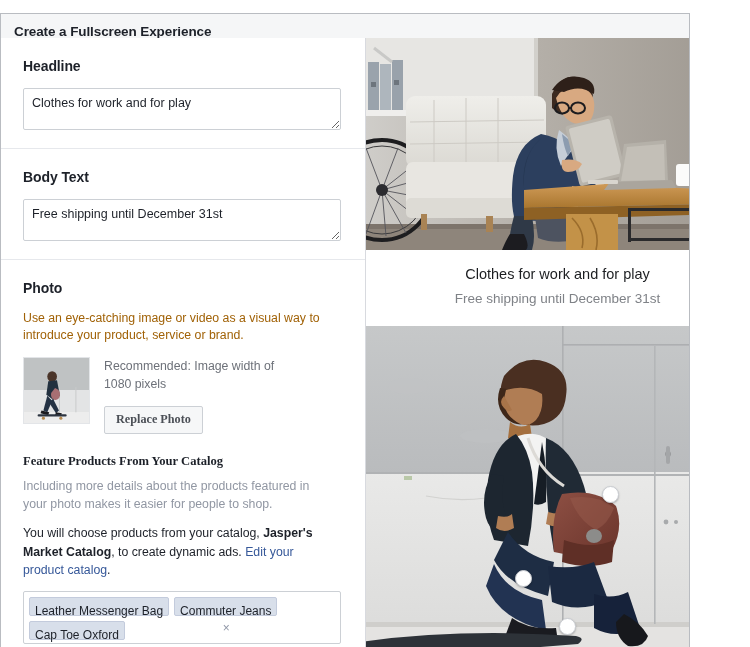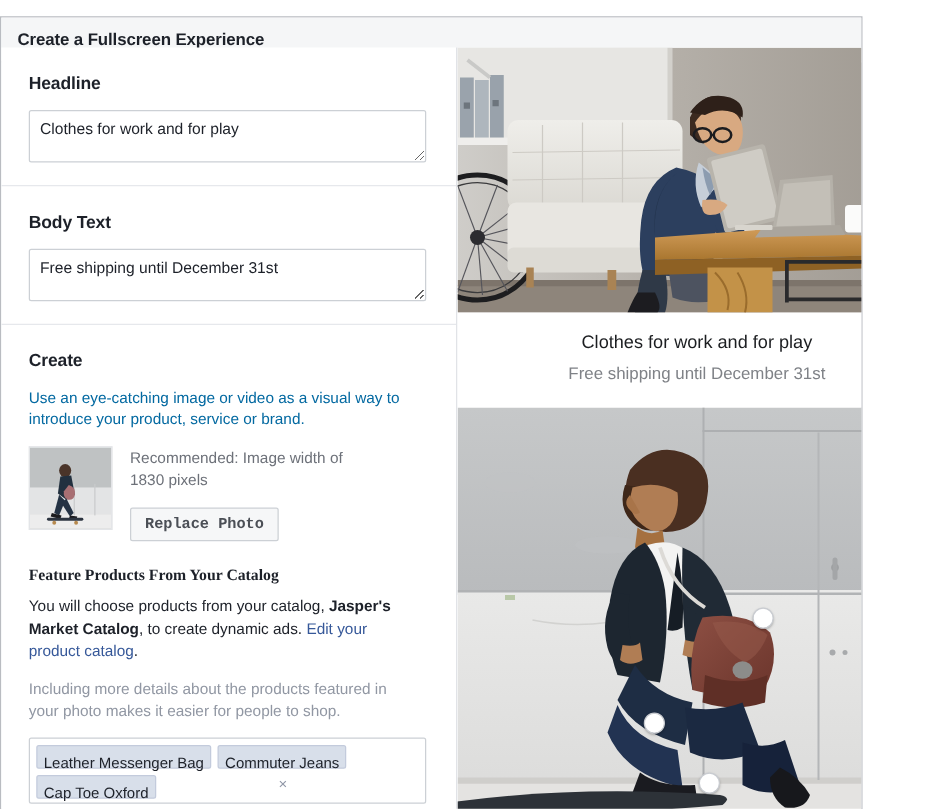--- a/index.html
+++ b/index.html
@@ -66,21 +66,21 @@
     display: block;
     width: 318px; height: 42px;
     padding: 7px 8px;
     font-family: "Liberation Sans", sans-serif;
     font-size: 12.5px; color: #1d2129;
     border: 1px solid #ccd0d5; border-radius: 2px;
     resize: vertical; outline: none; background: #fff;
     line-height: 1.25;
   }
   .helper {
-    font-size: 12.3px; color: #0369a1; line-height: 1.42;
+    font-size: 12.3px; color: #a16207; line-height: 1.42;
     margin: 0 0 12px 0; max-width: 300px;
   }
 
   
   .photo-row { display: flex; align-items: flex-start; gap: 14px; }
   .thumb {
     width: 67px; height: 67px; flex: none;
     border: 1px solid #e3e5e8;
     overflow: hidden; position: relative; background: #e9eaec;
   }
@@ -89,21 +89,21 @@
   .rec-text {
     font-size: 12.3px; color: #6d7179; line-height: 1.45;
     margin: 0 0 12px 0; max-width: 175px;
   }
   .btn {
     display: inline-block;
     padding: 5px 11px 6px 11px;
     background: #f6f7f8;
     border: 1px solid #ccd0d5; border-radius: 2px;
     font-size: 12.2px; font-weight: bold; color: #4b4f56;
-    font-family: Liberation Mono, monospace;
+    font-family: Liberation Serif, serif;
     cursor: pointer;
   }
 
   .sub-title {
     font-size: 12.6px; font-weight: bold; color: #1d2129;
     margin: 20px 0 8px 0;
     font-family: Liberation Serif, serif;
   }
   .para {
     font-size: 12.3px; color: #1d2129; line-height: 1.5;
@@ -176,21 +176,21 @@
         <div class="sec-title">Headline</div>
         <textarea class="field" placeholder="Headline" style="">Clothes for work and for play</textarea>
       </div>
 
       <div class="section">
         <div class="sec-title">Body Text</div>
         <textarea class="field" placeholder="Body Text" style="">Free shipping until December 31st</textarea>
       </div>
 
       <div class="section last">
-        <div class="sec-title">Create</div>
+        <div class="sec-title">Photo</div>
         <p class="helper">Use an eye-catching image or video as a visual way to introduce your product, service or brand.</p>
 
         <div class="photo-row">
           <div class="thumb">
             <svg viewBox="0 0 67 67" preserveAspectRatio="xMidYMid slice">
               <rect x="0" y="0" width="67" height="67" fill="#c9cbcc"></rect>
               <rect x="0" y="0" width="67" height="33" fill="#bfc2c3"></rect>
               <rect x="0" y="33" width="67" height="22" fill="#e3e4e5"></rect>
               <rect x="0" y="55" width="67" height="12" fill="#ededed"></rect>
               <rect x="36" y="30" width="1" height="26" fill="#c8cacb"></rect>
@@ -202,29 +202,29 @@
               <path d="M24 39 L20 54 L24 56 L29 44 Z" fill="#243244"></path>
               <path d="M30 42 L36 54 L33 57 L26 46 Z" fill="#243244"></path>
               <path d="M18 54 L26 56 L25 59 L17 57 Z" fill="#1b1b1f"></path>
               <path d="M33 56 L39 57 L38 60 L32 59 Z" fill="#1b1b1f"></path>
               <rect x="14" y="58" width="30" height="2.4" rx="1.2" fill="#2c3440"></rect>
               <circle cx="20" cy="62" r="1.6" fill="#b6894e"></circle>
               <circle cx="38" cy="62" r="1.6" fill="#b6894e"></circle>
             </svg>
           </div>
           <div class="photo-meta">
-            <p class="rec-text">Recommended: Image width of 1830 pixels</p>
+            <p class="rec-text">Recommended: Image width of 1080 pixels</p>
             <button class="btn">Replace Photo</button>
           </div>
         </div>
 
         <div class="sub-title">Feature Products From Your Catalog</div>
+        <p class="para muted">Including more details about the products featured in your photo makes it easier for people to shop.</p>
+
         <p class="para"><span>You will choose products from your catalog, </span><b>Jasper's Market Catalog</b><span>, to create dynamic ads. </span><a class="link">Edit your product catalog</a><span>.</span></p>
-
-        <p class="para muted">Including more details about the products featured in your photo makes it easier for people to shop.</p>
 
         <div class="token-box">
           <span class="token">
             <svg class="tag-ico" width="11" height="11" viewBox="0 0 12 12">
               <path d="M1 6.4 L5.6 1.2 L11 1.2 L11 6.6 L6 11.2 Z" fill="#4c6bad"></path>
               <circle cx="8.6" cy="3.6" r="1" fill="#d8dfea"></circle>
             </svg>
             <span>Leather Messenger Bag</span>
             <span class="tok-x">×</span>
           </span>

